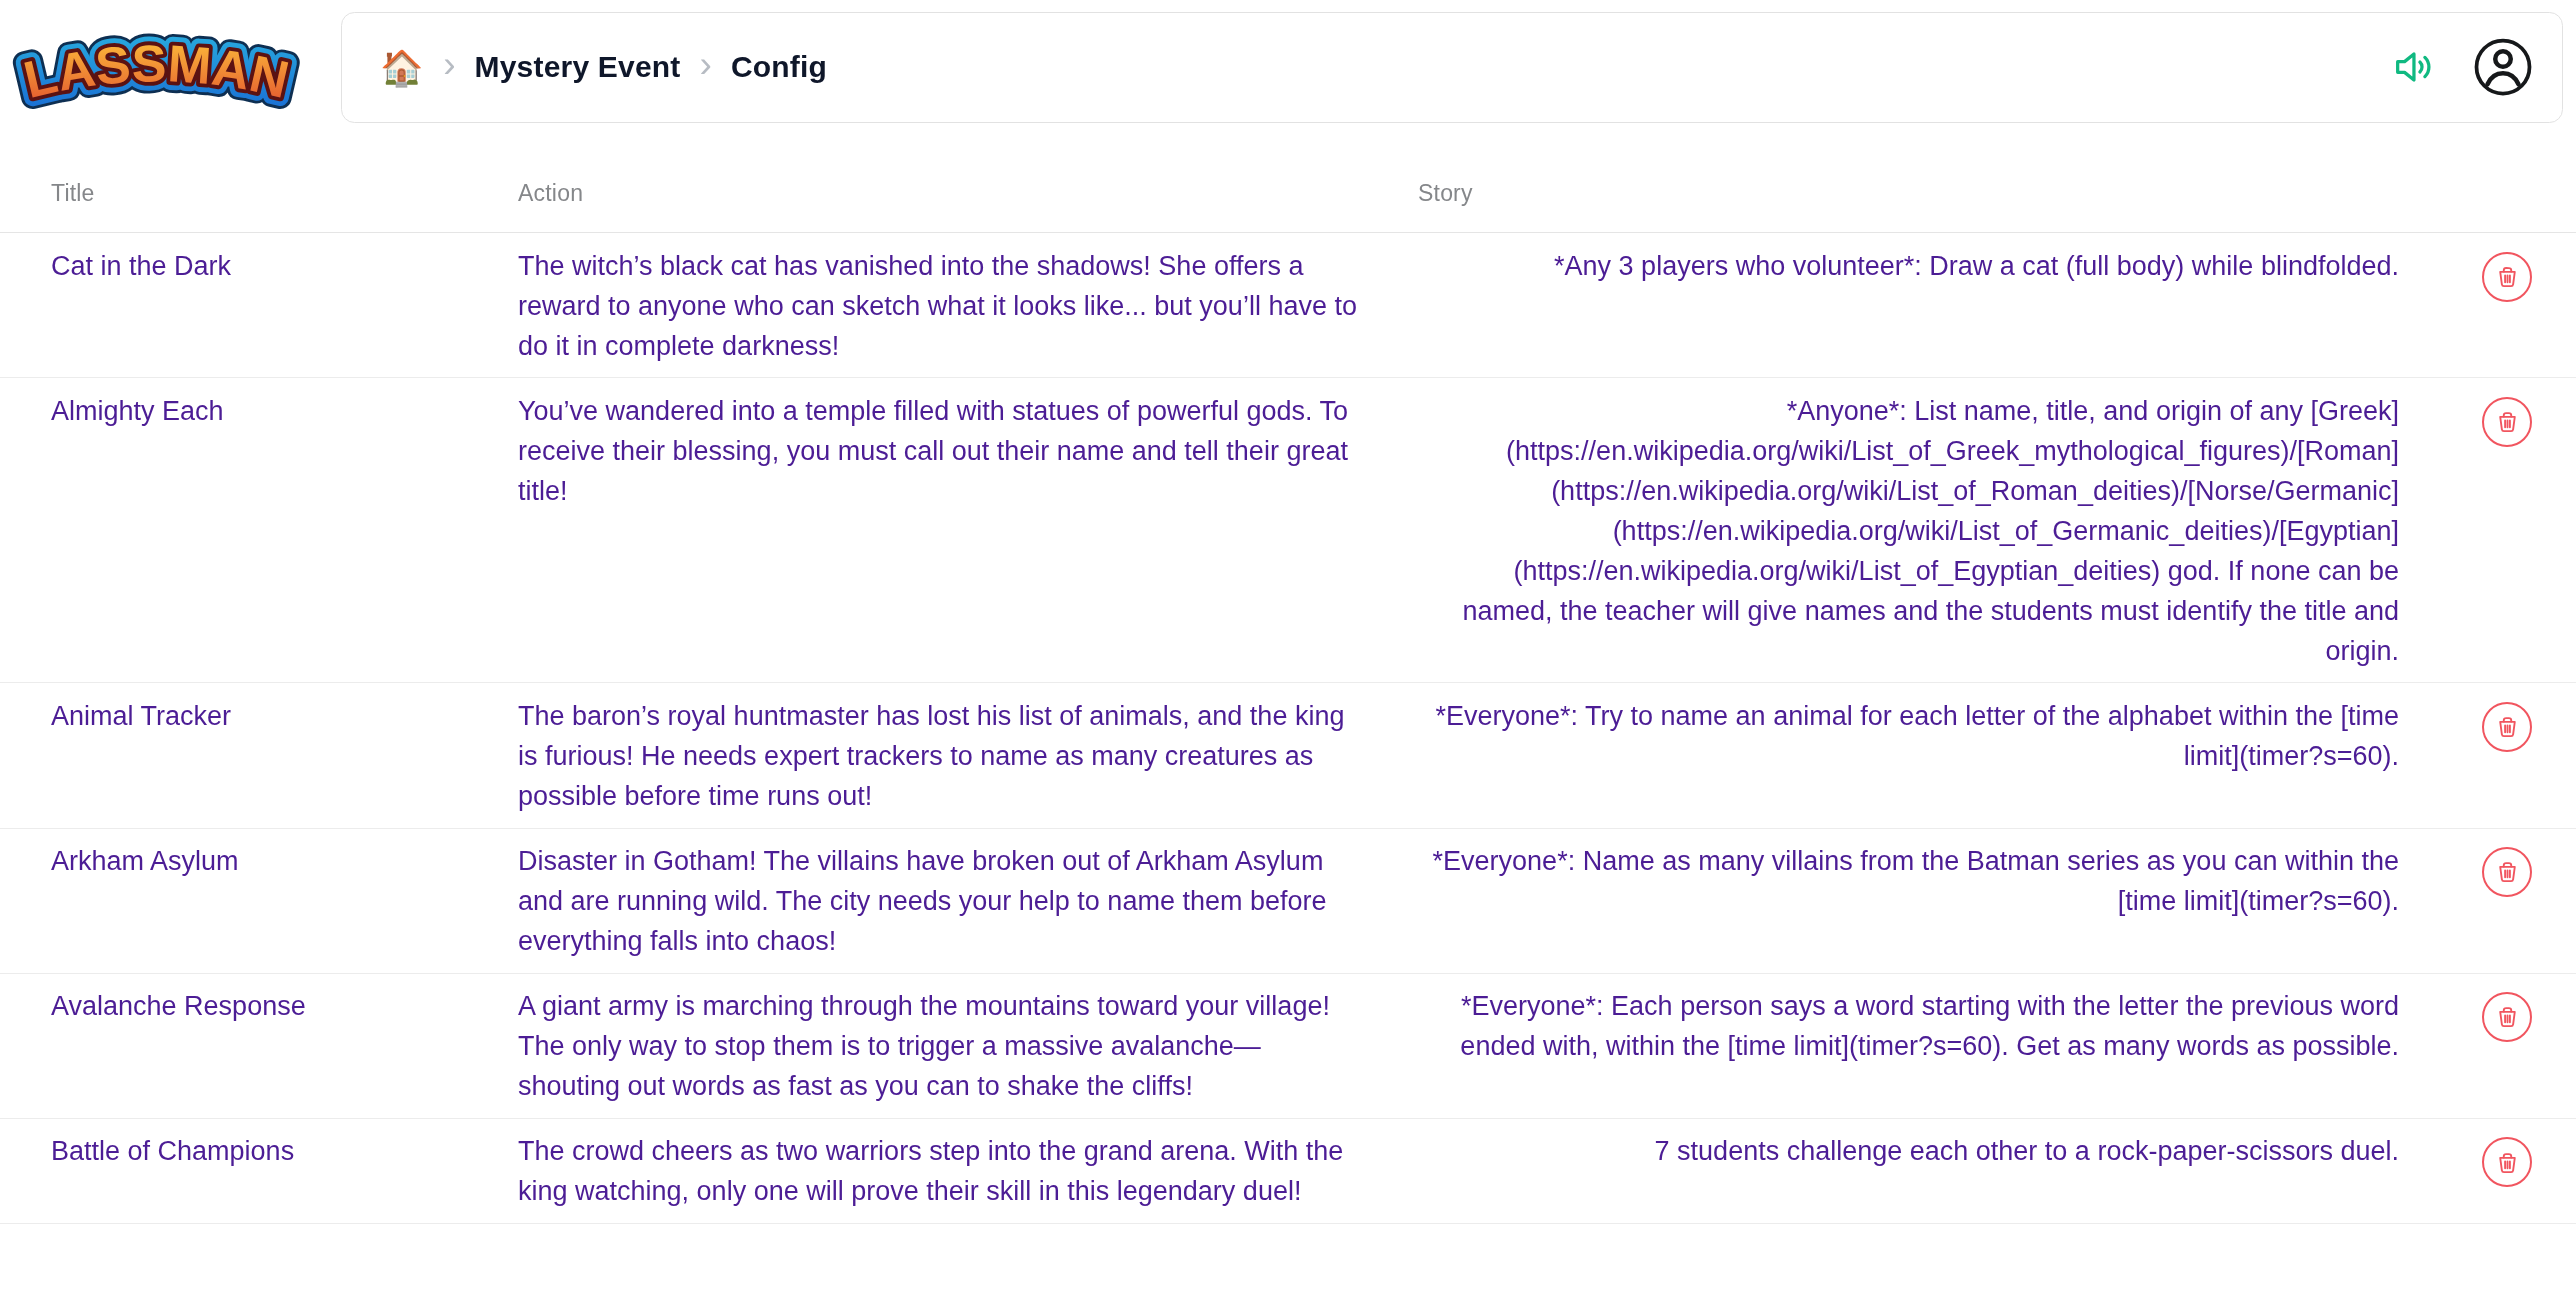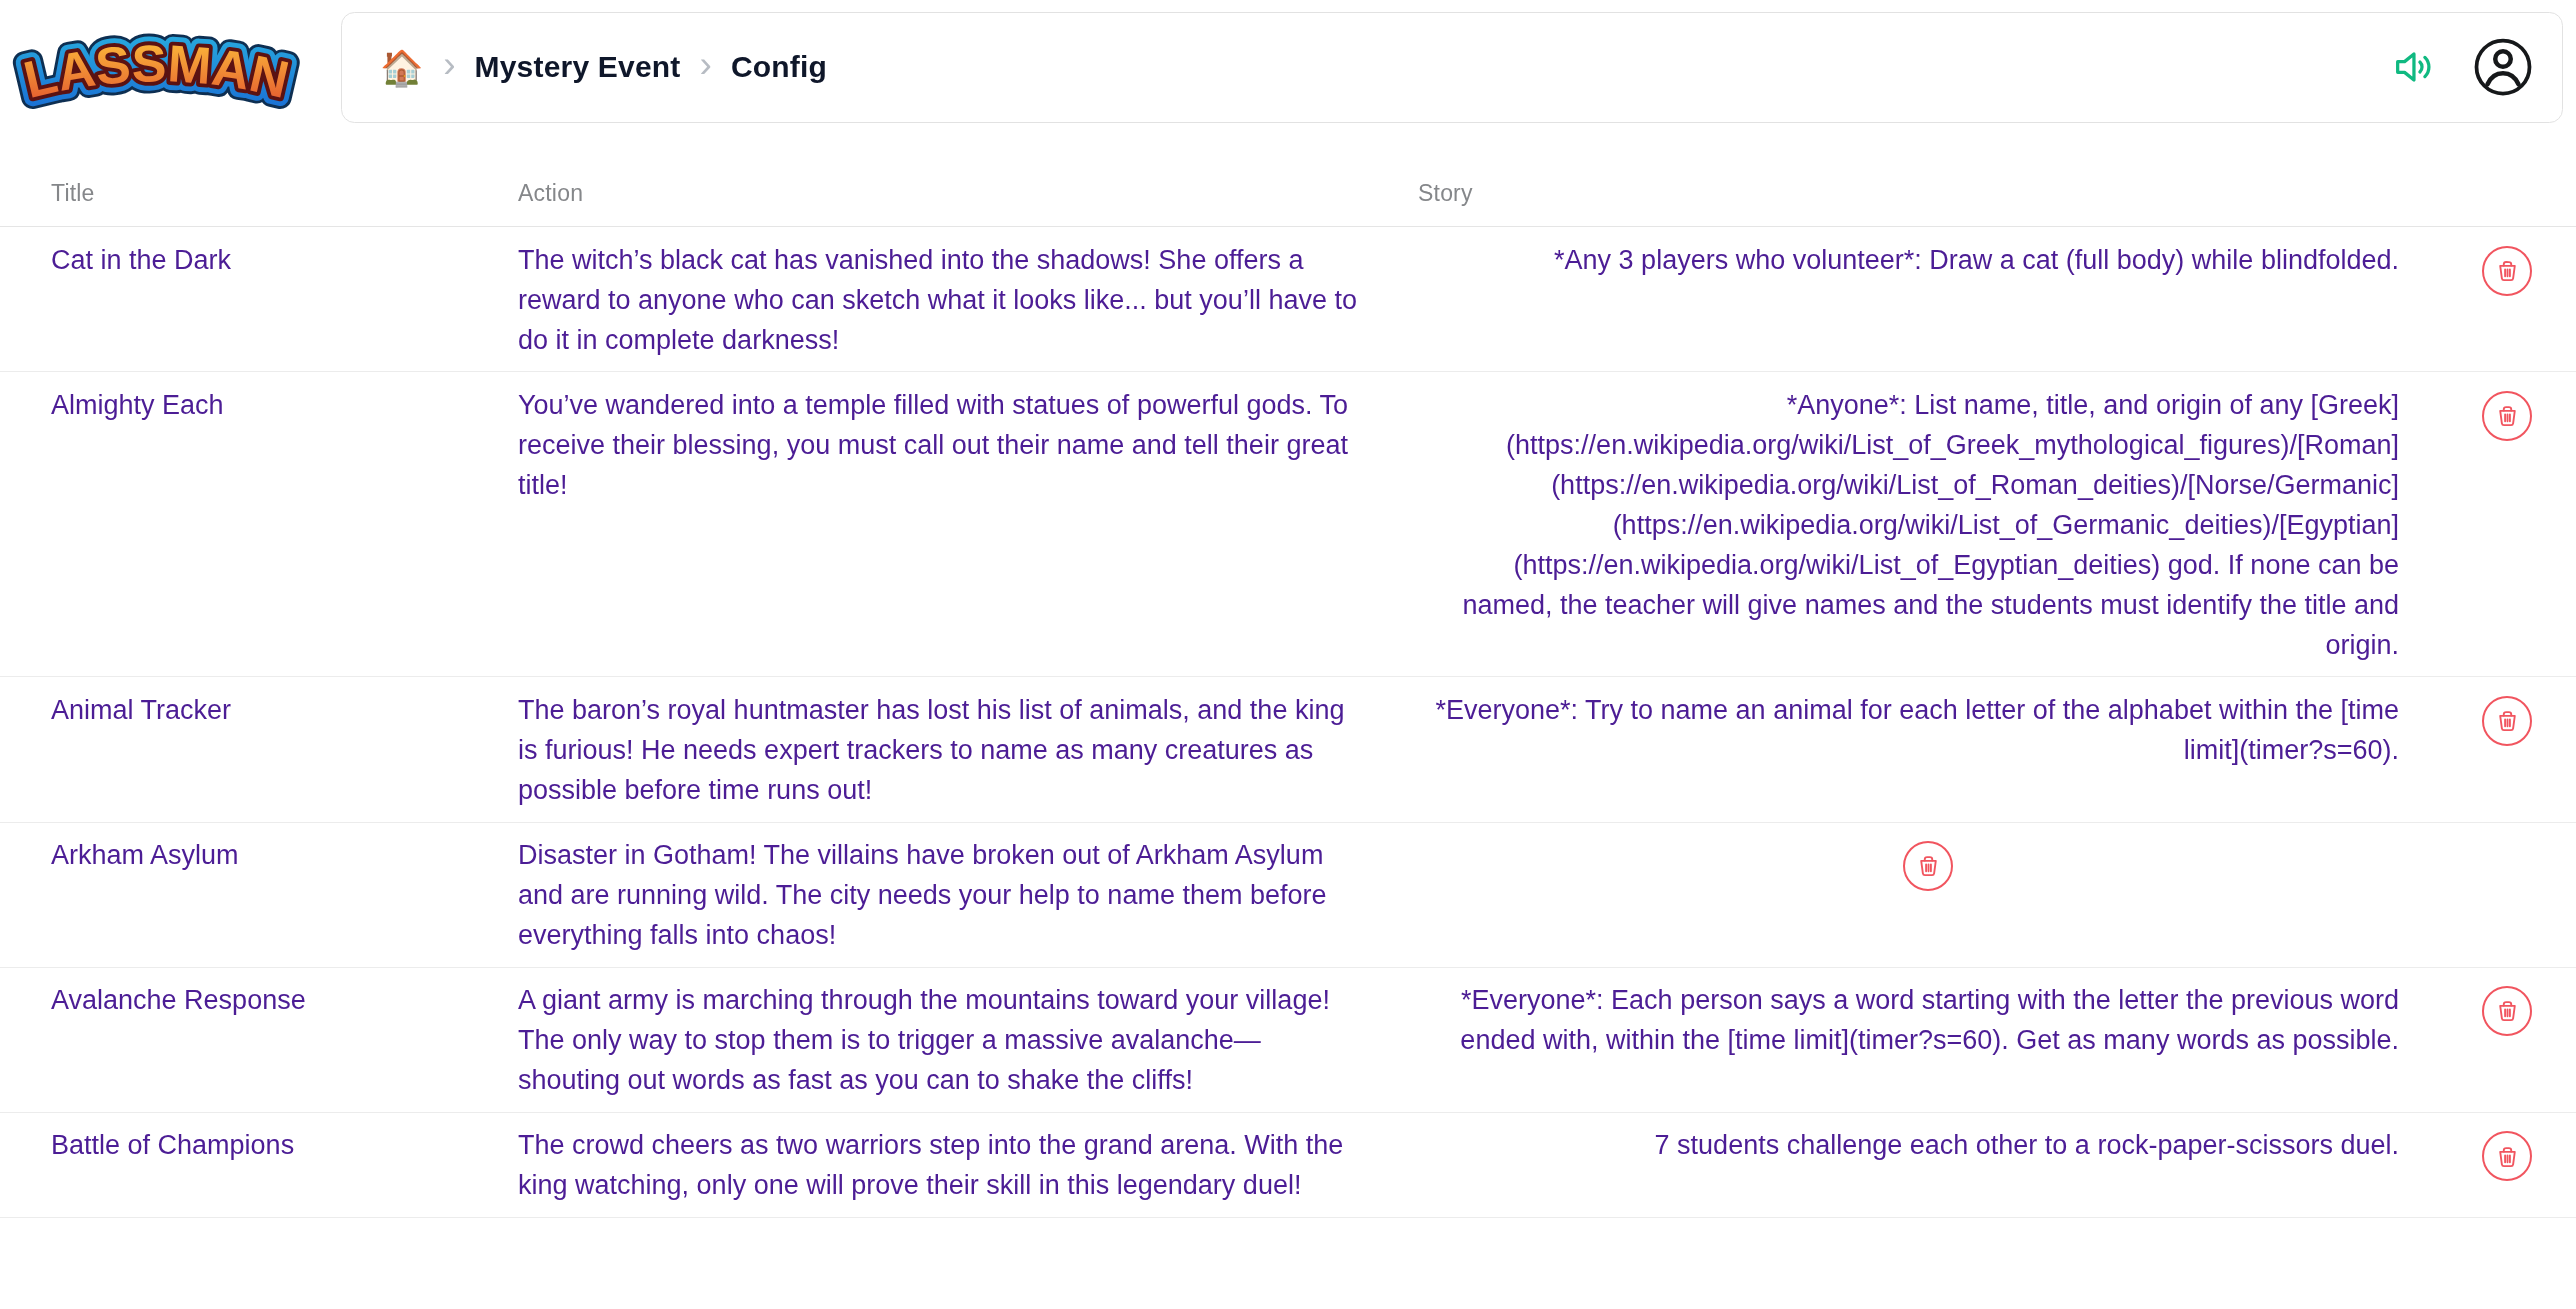--- a/index.html
+++ b/index.html
@@ -56,21 +56,21 @@
 
   
   .events-table { margin-top: 40px; }
   .grid {
     display: grid;
     grid-template-columns: 467px 900px 1020px 1fr;
     padding-left: 51px;
   }
   .thead-row {
     padding-top: 17.3px;
-    padding-bottom: 19px;
+    padding-bottom: 25px;
     border-bottom: 1px solid #e5e5e5;
   }
   .th {
     font-size: 23px;
     font-weight: 500;
     color: #85878a;
     letter-spacing: 0.2px;
   }
   .tr {
     padding-top: 12.5px;
@@ -216,20 +216,21 @@
           <path d="M8.4 7.3V6.2a2.3 2.3 0 0 1 2.3-2.3h2.6a2.3 2.3 0 0 1 2.3 2.3v1.1"></path>
           <path d="M9.7 11v6.5M12 11v6.5M14.3 11v6.5"></path>
         </svg>
       </button>
     </div>
   </div>
 
   <div class="grid tr">
     <div class="td td-title">Arkham Asylum</div>
     <div class="td td-story">Disaster in Gotham! The villains have broken out of Arkham Asylum and are running wild. The city needs your help to name them before everything falls into chaos!</div>
+    <div class="td td-action">*Everyone*: Name as many villains from the Batman series as you can within the [time limit](timer?s=60).</div>
     <div class="td-delete">
       <button class="delete-btn">
         <svg width="25" height="25" viewBox="0 0 24 24" fill="none" stroke="currentColor" stroke-width="1.8" stroke-linejoin="round" stroke-linecap="round">
           <path d="M5 7.5h14l-1.6 12a2 2 0 0 1-2 1.7H8.6a2 2 0 0 1-2-1.7L5 7.5z"></path>
           <path d="M8.4 7.3V6.2a2.3 2.3 0 0 1 2.3-2.3h2.6a2.3 2.3 0 0 1 2.3 2.3v1.1"></path>
           <path d="M9.7 11v6.5M12 11v6.5M14.3 11v6.5"></path>
         </svg>
       </button>
     </div>
   </div>

